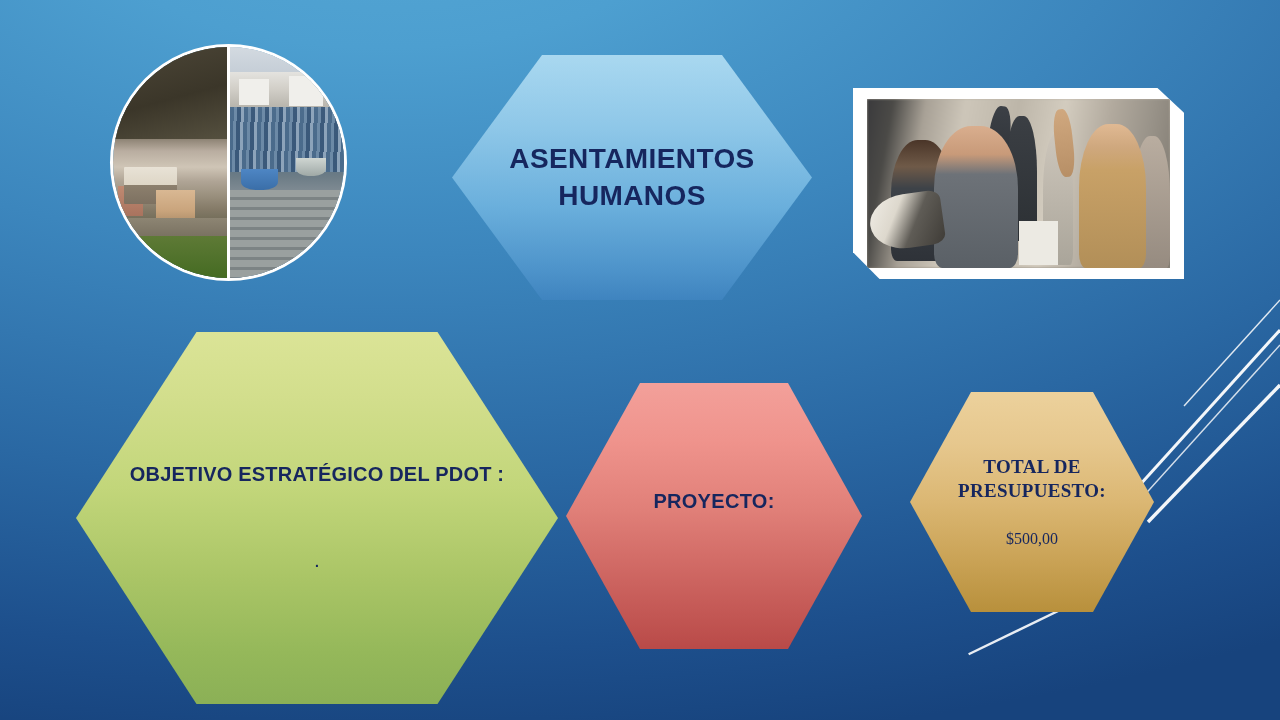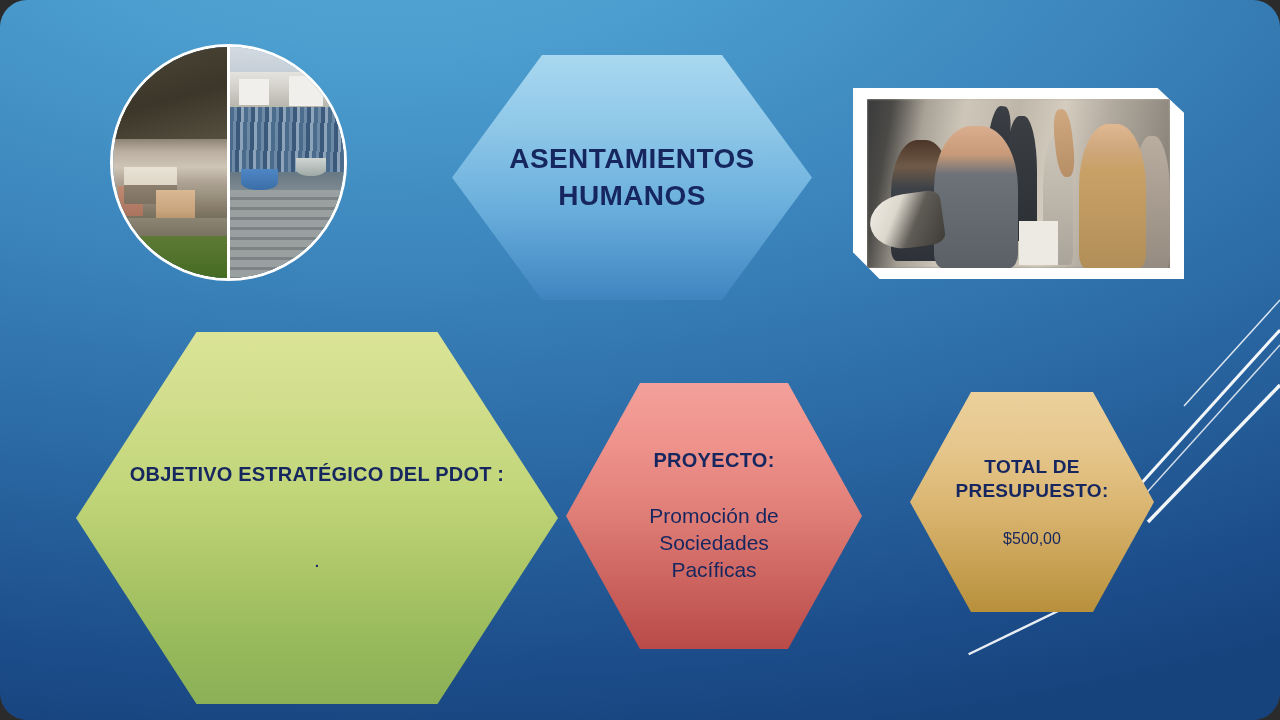--- a/index.html
+++ b/index.html
@@ -14,21 +14,20 @@
     overflow: hidden;
     font-family: "Liberation Sans", sans-serif;
     background:
       radial-gradient(ellipse 140% 120% at 30% -15%,
         #55a7d4 0%,
         #4d9fd0 18%,
         #3c86bd 42%,
         #2a68a3 68%,
         #1d4f8c 88%,
         #17437d 100%);
-    border-radius: 27px;
   }
 
   
   .streaks {
     position: absolute;
     inset: 0;
     pointer-events: none;
   }
 
   
@@ -289,20 +288,21 @@
     line-height: 1.30;
     width: 185px;
   }
 
   #hex-gold {
     left: 910px;
     top: 392px;
     width: 244px;
     height: 220px;
     background: linear-gradient(to bottom, #ecd19c 0%, #e6c78d 24%, #dbb773 50%, #caa356 76%, #b8903c 100%);
+    font-family: Liberation Serif, serif;
   }
   #hex-gold .head {
     font-size: 19px;
     font-weight: bold;
     letter-spacing: .3px;
     line-height: 1.25;
     text-transform: uppercase;
     margin-bottom: 26px;
   }
   #hex-gold .body {
@@ -367,21 +367,20 @@
     <div class="t">ASENTAMIENTOS HUMANOS</div>
   </div>
 
   <div class="hex" id="hex-green">
     <div class="head">OBJETIVO ESTRATÉGICO DEL PDOT :</div>
     <div class="dot">.</div>
   </div>
 
   <div class="hex" id="hex-red">
     <div class="head">PROYECTO:</div>
-    <div class="body">Promoción de Sociedades Pacíficas</div>
   </div>
 
   <div class="hex" id="hex-gold">
     <div class="head">TOTAL DE PRESUPUESTO:</div>
     <div class="body">$500,00</div>
   </div>
 
 </div>
 
 </body></html>

